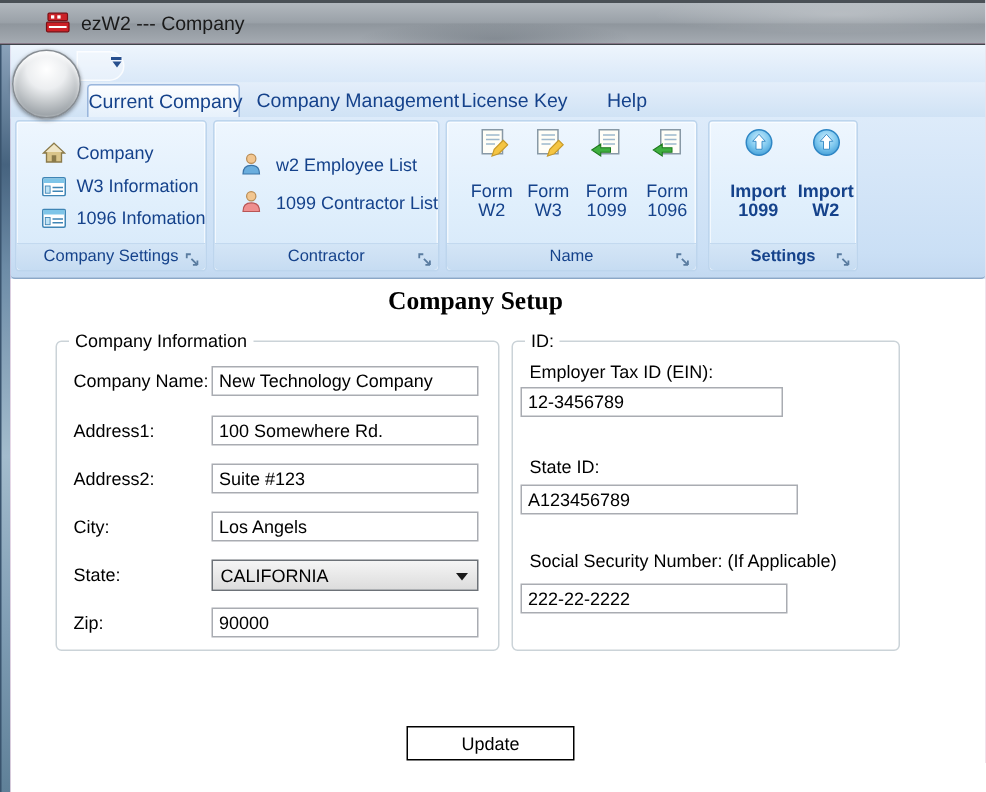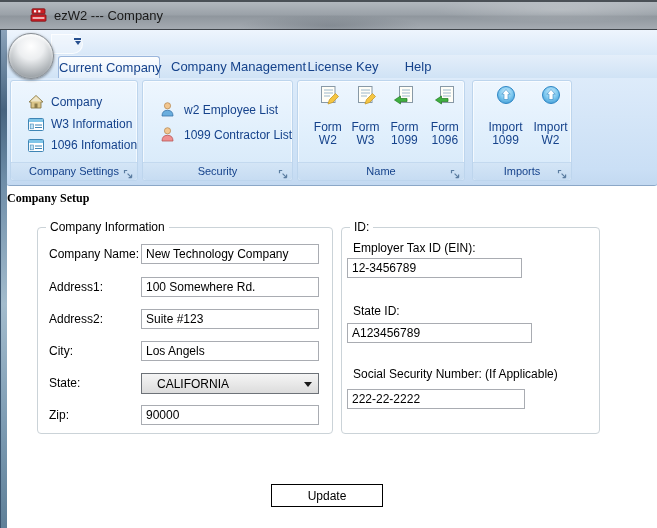--- a/index.html
+++ b/index.html
@@ -71,33 +71,33 @@
   .small-items{position:absolute;left:0;top:0;right:0;display:flex;flex-direction:column;}
   .small-item{display:flex;align-items:center;font-size:12px;color:#15428b;cursor:default;white-space:nowrap;}
   .small-item .ic{flex:0 0 auto;display:inline-flex;}
   .big-items{position:absolute;left:0;top:0;right:0;bottom:17px;display:flex;justify-content:space-between;padding-left:12px;}
   .big-item{display:flex;flex-direction:column;align-items:center;font-size:12px;color:#15428b;cursor:default;padding-top:4px;}
   .big-item .ic{height:22px;}
   .big-item .l1{margin-top:14px;line-height:13px;}
   .big-item .l2{line-height:13px;}
   
   .client{position:absolute;left:7px;right:0;top:186px;bottom:0;background:#ffffff;}
-  .page-title{position:absolute;left:0;right:30px;top:5px;text-align:left;
-    font-family:"Liberation Serif","DejaVu Serif",serif;font-weight:bold;font-size:12px;color:#000;}
+  .page-title{position:absolute;left:0;right:30px;top:5px;text-align:center;
+    font-family:"Liberation Serif","DejaVu Serif",serif;font-weight:bold;font-size:17px;color:#000;}
   .groupbox{position:absolute;border:1px solid #cbd3d8;border-radius:4px;}
   .legend{position:absolute;top:-8px;left:8px;background:#fff;padding:0 4px;font-size:12px;color:#000;white-space:nowrap;}
   .flabel{position:absolute;font-size:12px;color:#000;white-space:nowrap;}
   .tb{
     position:absolute;height:20px;box-sizing:border-box;border:1px solid #a9acb2;background:#fff;
     font-family:"Liberation Sans","DejaVu Sans",sans-serif;font-size:12px;color:#000;padding:0 4px;
   }
   .combo{
     position:absolute;height:21px;box-sizing:border-box;border:1px solid #6d7278;
     background:linear-gradient(#f5f5f5,#dcdcdc);font-size:12px;color:#000;
-    display:flex;align-items:center;padding-left:15px;cursor:default;
+    display:flex;align-items:center;padding-left:5px;cursor:default;
   }
   .combo .arrow{position:absolute;right:6px;top:8px;width:0;height:0;border:4px solid transparent;border-top:5px solid #1a1a1a;}
   .update-btn{
     position:absolute;box-sizing:border-box;border:1px solid #000;background:#fff;
     font-family:"Liberation Sans","DejaVu Sans",sans-serif;font-size:12px;color:#000;cursor:default;
   }
 </style>
 </head>
 <body>
 
@@ -211,21 +211,21 @@
             <span class="ic">
               <svg viewBox="0 0 17 17" width="17" height="17">
                 <circle cx="8.5" cy="4.8" r="3.1" fill="#f2c690" stroke="#b98c55" stroke-width="0.8"></circle>
                 <path d="M3 15 Q3 9.3 8.5 9.3 Q14 9.3 14 15 Z" fill="#ef8f8f" stroke="#b85555" stroke-width="0.8"></path>
               </svg>
             </span>
             <span style="margin-left:8px;">1099 Contractor List</span>
           </div>
         </div>
         <div class="group-footer">
-          <span>Security</span>
+          <span>Contractor</span>
         </div>
         <span class="launcher">
           <svg viewBox="0 0 11 11" width="11" height="11" fill="none" stroke="#5a7ca0" stroke-width="1.2">
             <path d="M1.5 4.2 V1.5 H4.2"></path>
               <path d="M4.6 4.6 L8.6 8.6"></path>
               <path d="M8.6 8.6 V5.6 M8.6 8.6 H5.6"></path>
           </svg>
         </span>
       </div>
 
@@ -289,21 +289,21 @@
         </div>
         <span class="launcher">
           <svg viewBox="0 0 11 11" width="11" height="11" fill="none" stroke="#5a7ca0" stroke-width="1.2">
             <path d="M1.5 4.2 V1.5 H4.2"></path>
               <path d="M4.6 4.6 L8.6 8.6"></path>
               <path d="M8.6 8.6 V5.6 M8.6 8.6 H5.6"></path>
           </svg>
         </span>
       </div>
 
-      <div class="group" style="left:465px;width:100px;">
+      <div class="group" style="left:465px;width:100px;font-weight:bold;">
         <div class="big-items" style="gap:4px;">
           <div class="big-item" style="width:44px;">
             <span class="ic">
               <svg viewBox="0 0 20 20" width="20" height="20">
                 <circle cx="10" cy="10" r="8.5" fill="url(#impg)" stroke="#2f86c4"></circle>
                 <path d="M10 4.5 L14.2 9.2 H12 V14.5 H8 V9.2 H5.8 Z" fill="#fff" stroke="#2f86c4" stroke-width="0.6"></path>
               </svg>
             </span>
             <span class="l1">Import</span>
             <span class="l2">1099</span>
@@ -313,21 +313,21 @@
               <svg viewBox="0 0 20 20" width="20" height="20">
                 <circle cx="10" cy="10" r="8.5" fill="url(#impg)" stroke="#2f86c4"></circle>
                 <path d="M10 4.5 L14.2 9.2 H12 V14.5 H8 V9.2 H5.8 Z" fill="#fff" stroke="#2f86c4" stroke-width="0.6"></path>
               </svg>
             </span>
             <span class="l1">Import</span>
             <span class="l2">W2</span>
           </div>
         </div>
         <div class="group-footer">
-          <span>Imports</span>
+          <span>Settings</span>
         </div>
         <span class="launcher">
           <svg viewBox="0 0 11 11" width="11" height="11" fill="none" stroke="#5a7ca0" stroke-width="1.2">
             <path d="M1.5 4.2 V1.5 H4.2"></path>
               <path d="M4.6 4.6 L8.6 8.6"></path>
               <path d="M8.6 8.6 V5.6 M8.6 8.6 H5.6"></path>
           </svg>
         </span>
       </div>
 

